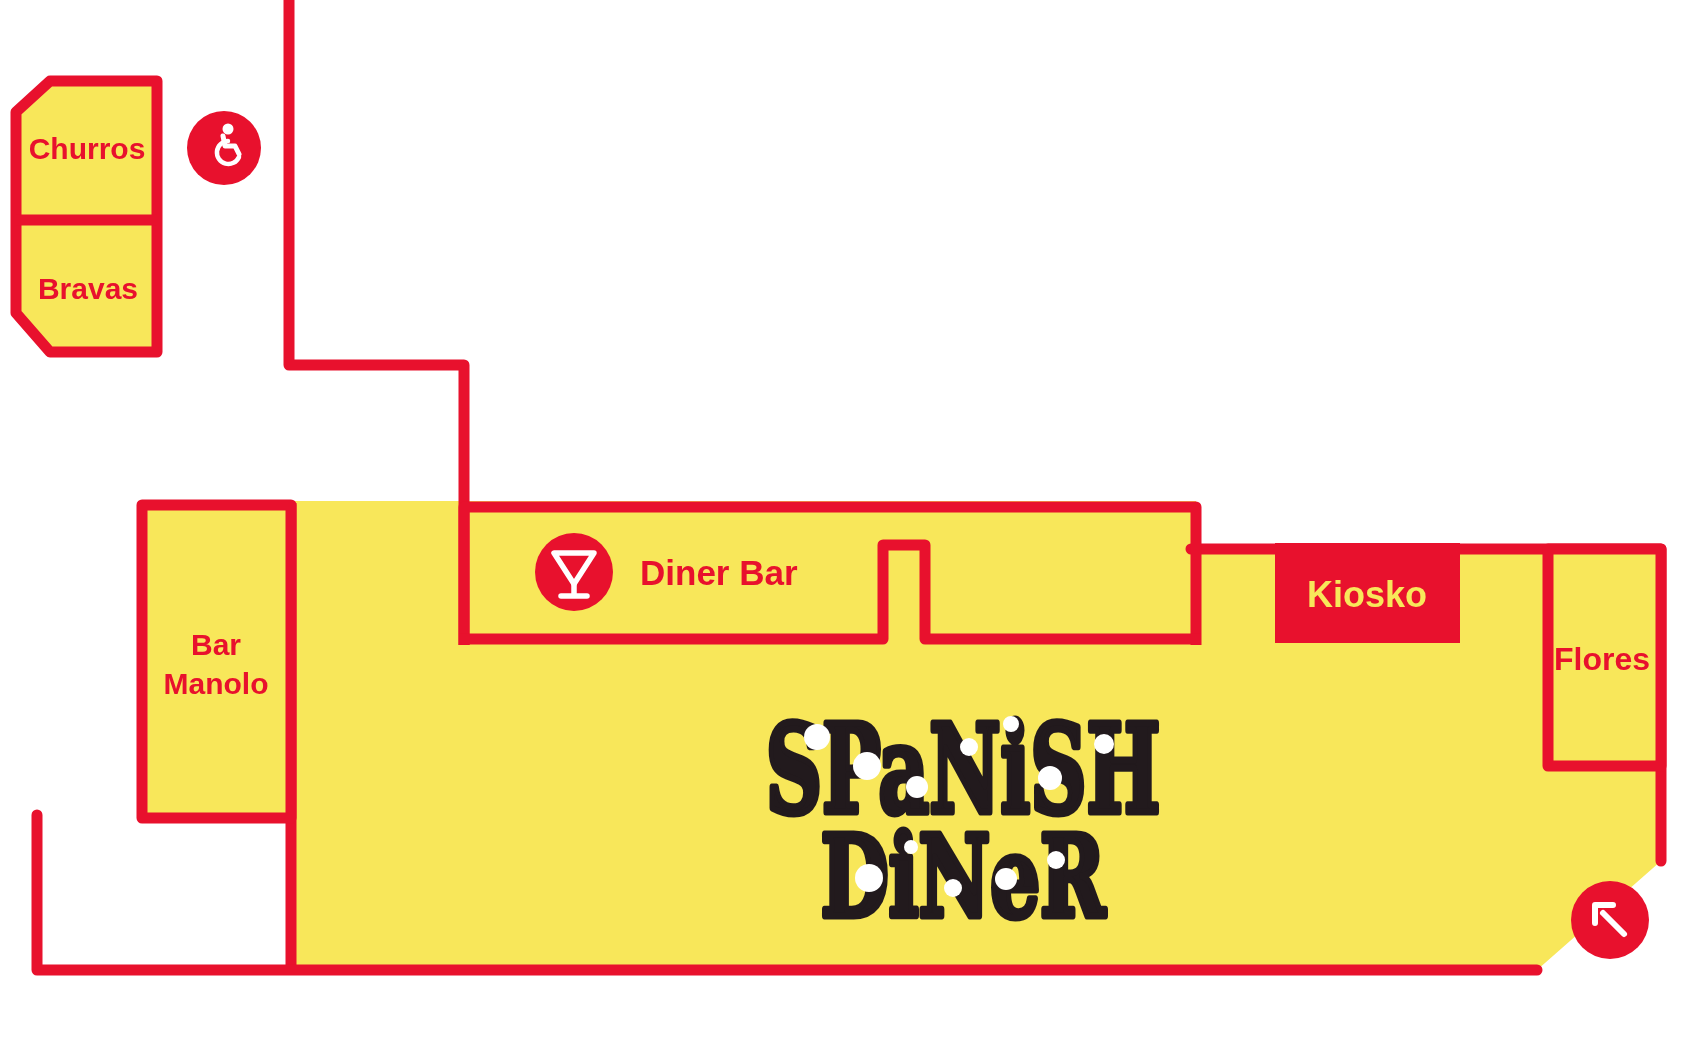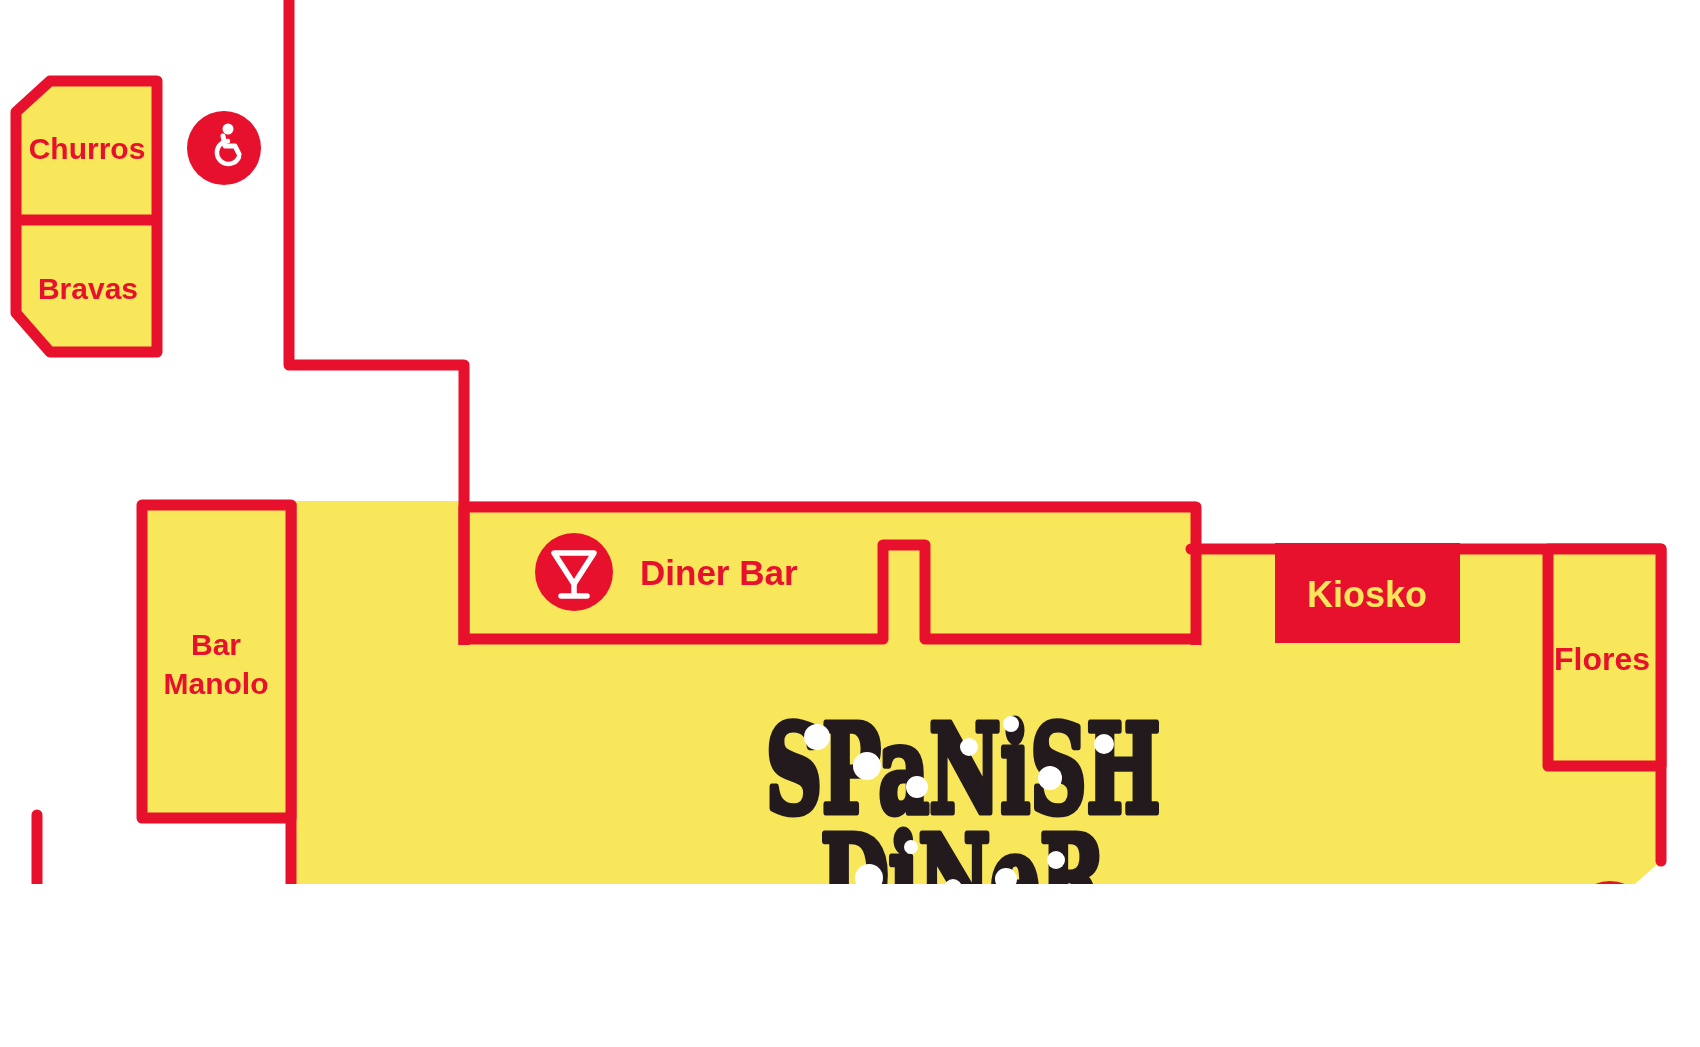--- a/index.html
+++ b/index.html
@@ -2,21 +2,21 @@
 <html style="--red: #e8112d; --yellow: #f8e75a; --black: #221a1d; --white: #ffffff;"><head>
 <meta charset="utf-8">
 <style>
   :root{
     --red:#e8112d;
     --yellow:#f8e75a;
     --black:#221a1d;
     --white:#ffffff;
   }
   html,body{margin:0;padding:0;background:var(--white);}
-  .stage{width:1700px;height:884px;position:relative;background:var(--white);overflow:hidden;text-decoration:underline;}
+  .stage{width:1700px;height:1047px;position:relative;background:var(--white);overflow:hidden;text-decoration:underline;}
   svg{display:block}
   .wall{fill:none;stroke:var(--red);stroke-width:11;stroke-linejoin:round;stroke-linecap:butt}
   .wall-round{fill:none;stroke:var(--red);stroke-width:11;stroke-linejoin:round;stroke-linecap:round}
   .room{fill:var(--yellow);stroke:var(--red);stroke-width:11;stroke-linejoin:round}
   .floor{fill:var(--yellow);stroke:none}
   .marker{fill:var(--red)}
   .glyph{stroke:var(--white);fill:none;stroke-linecap:round;stroke-linejoin:round}
   .label{fill:var(--red);font-family:"Liberation Sans",sans-serif;font-weight:bold;text-anchor:middle;dominant-baseline:central}
   .label-start{text-anchor:start}
   .label-yellow{fill:var(--yellow)}

